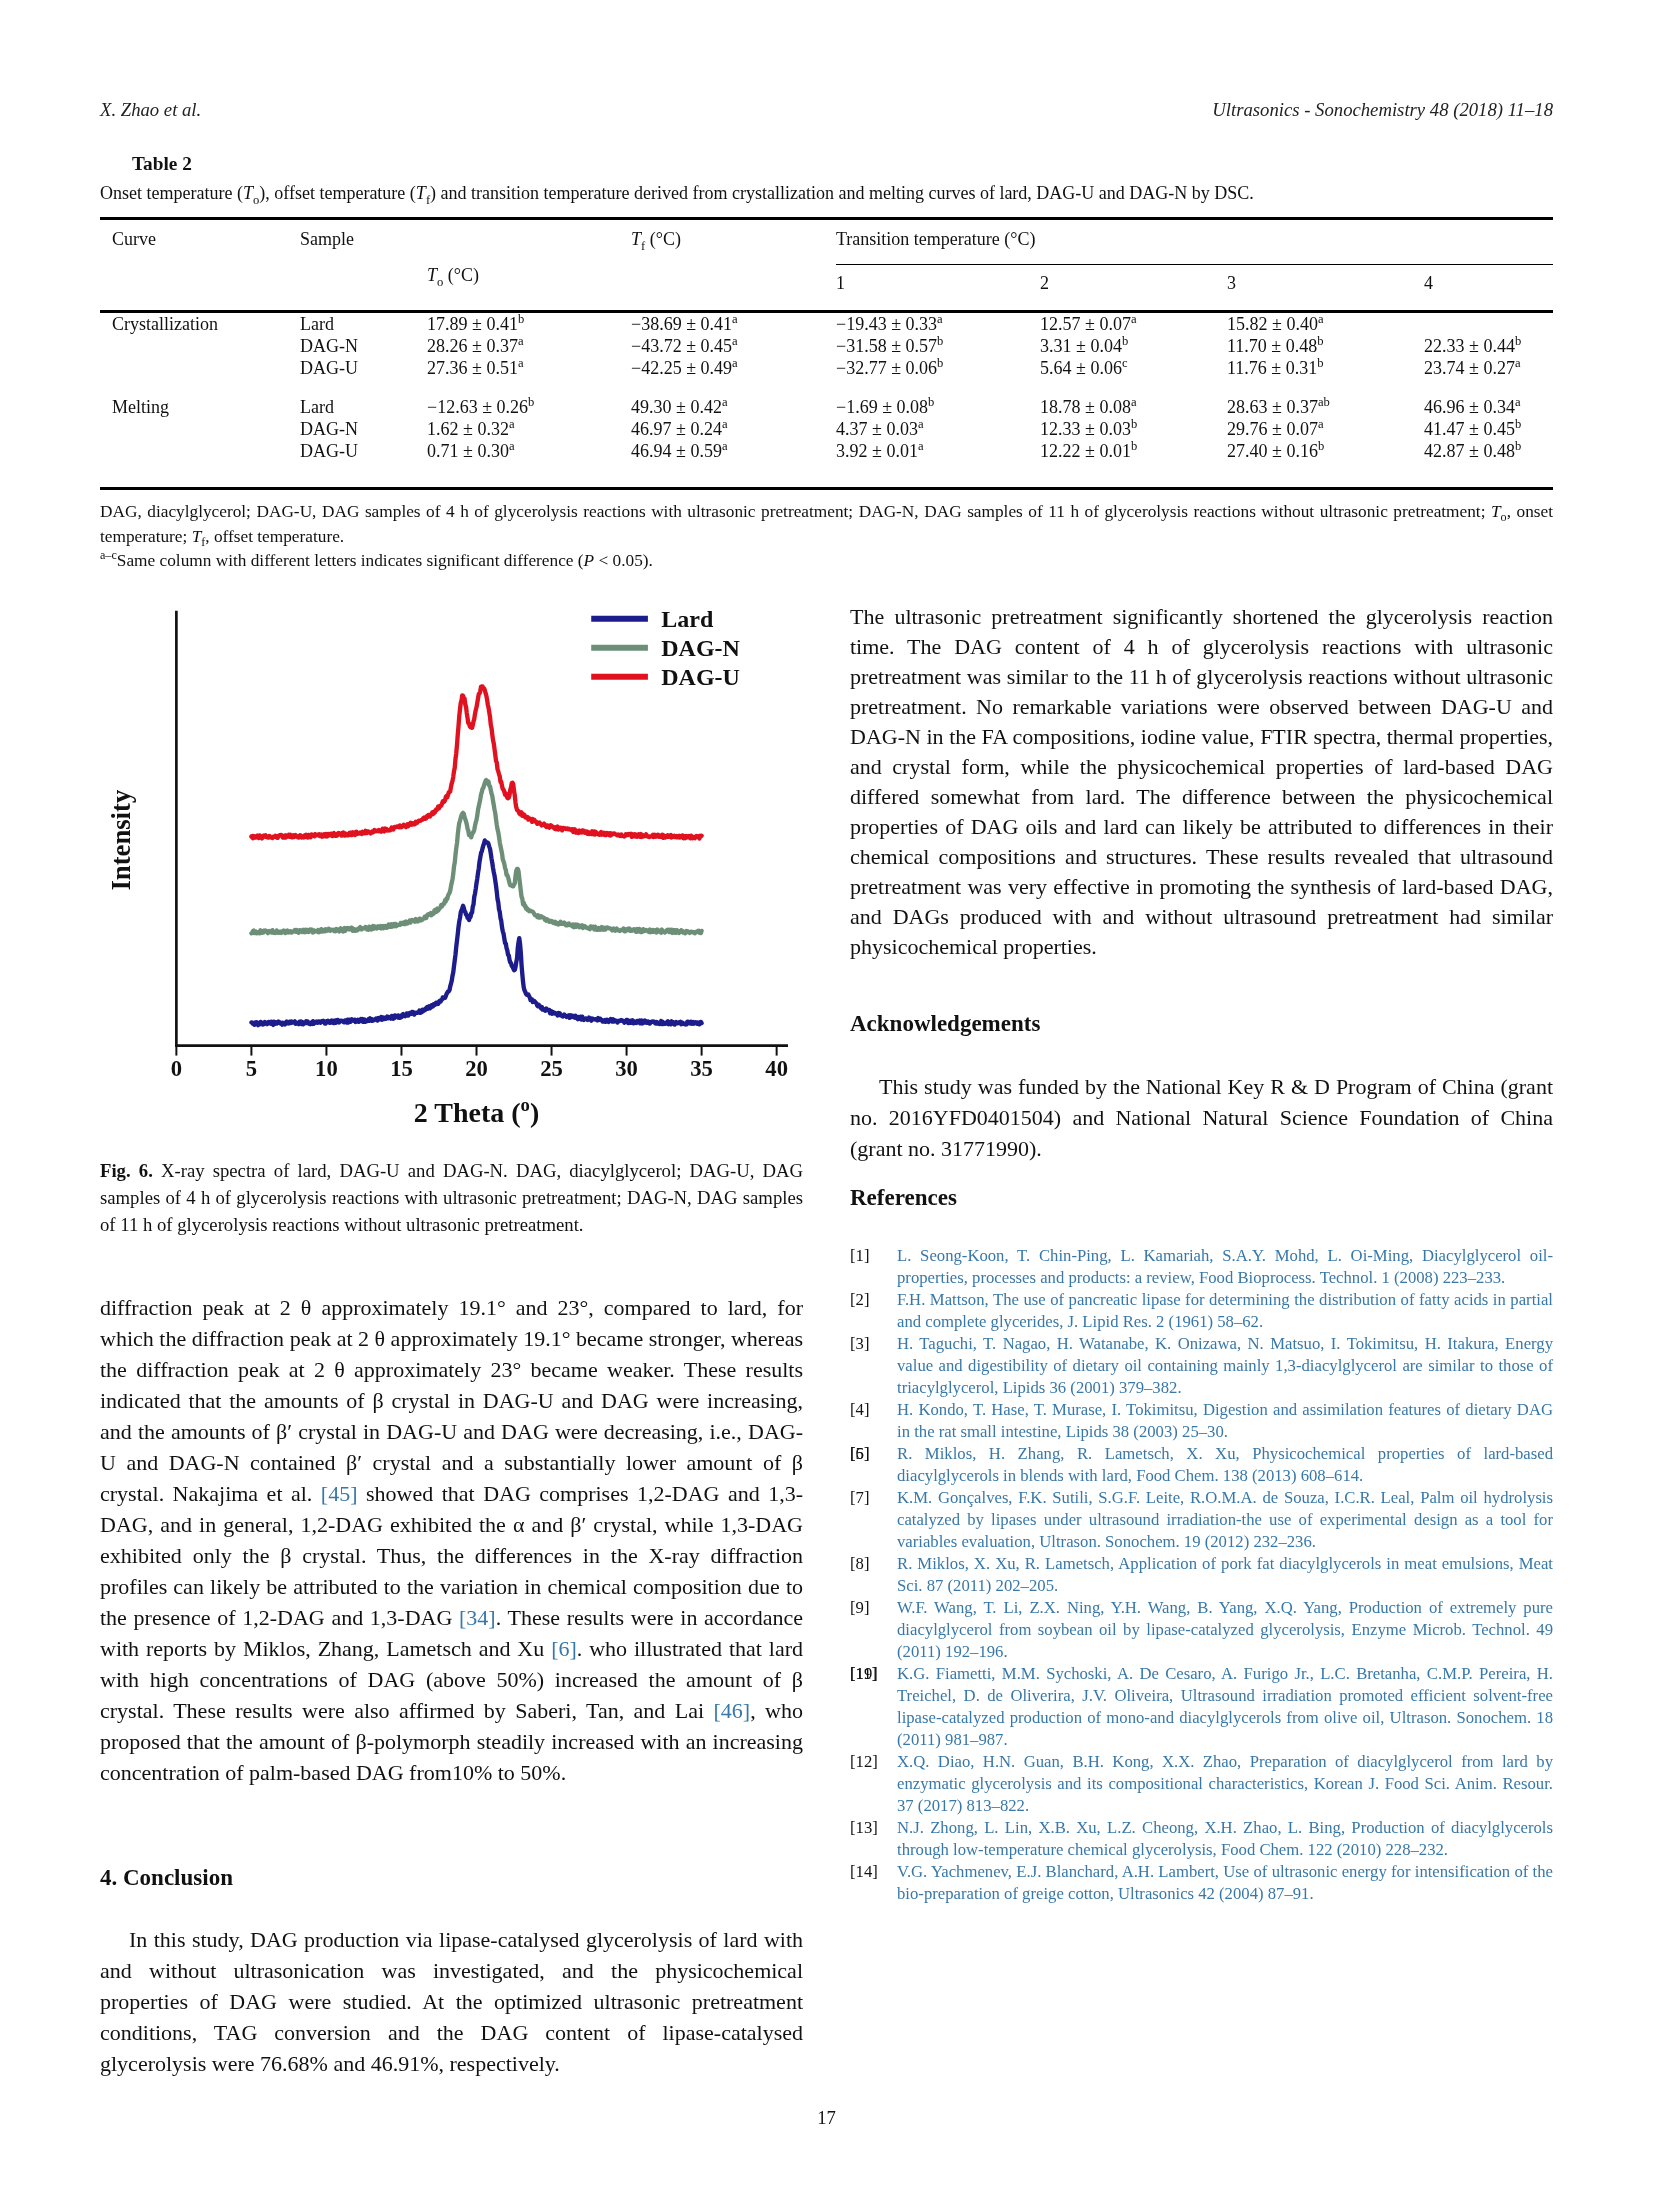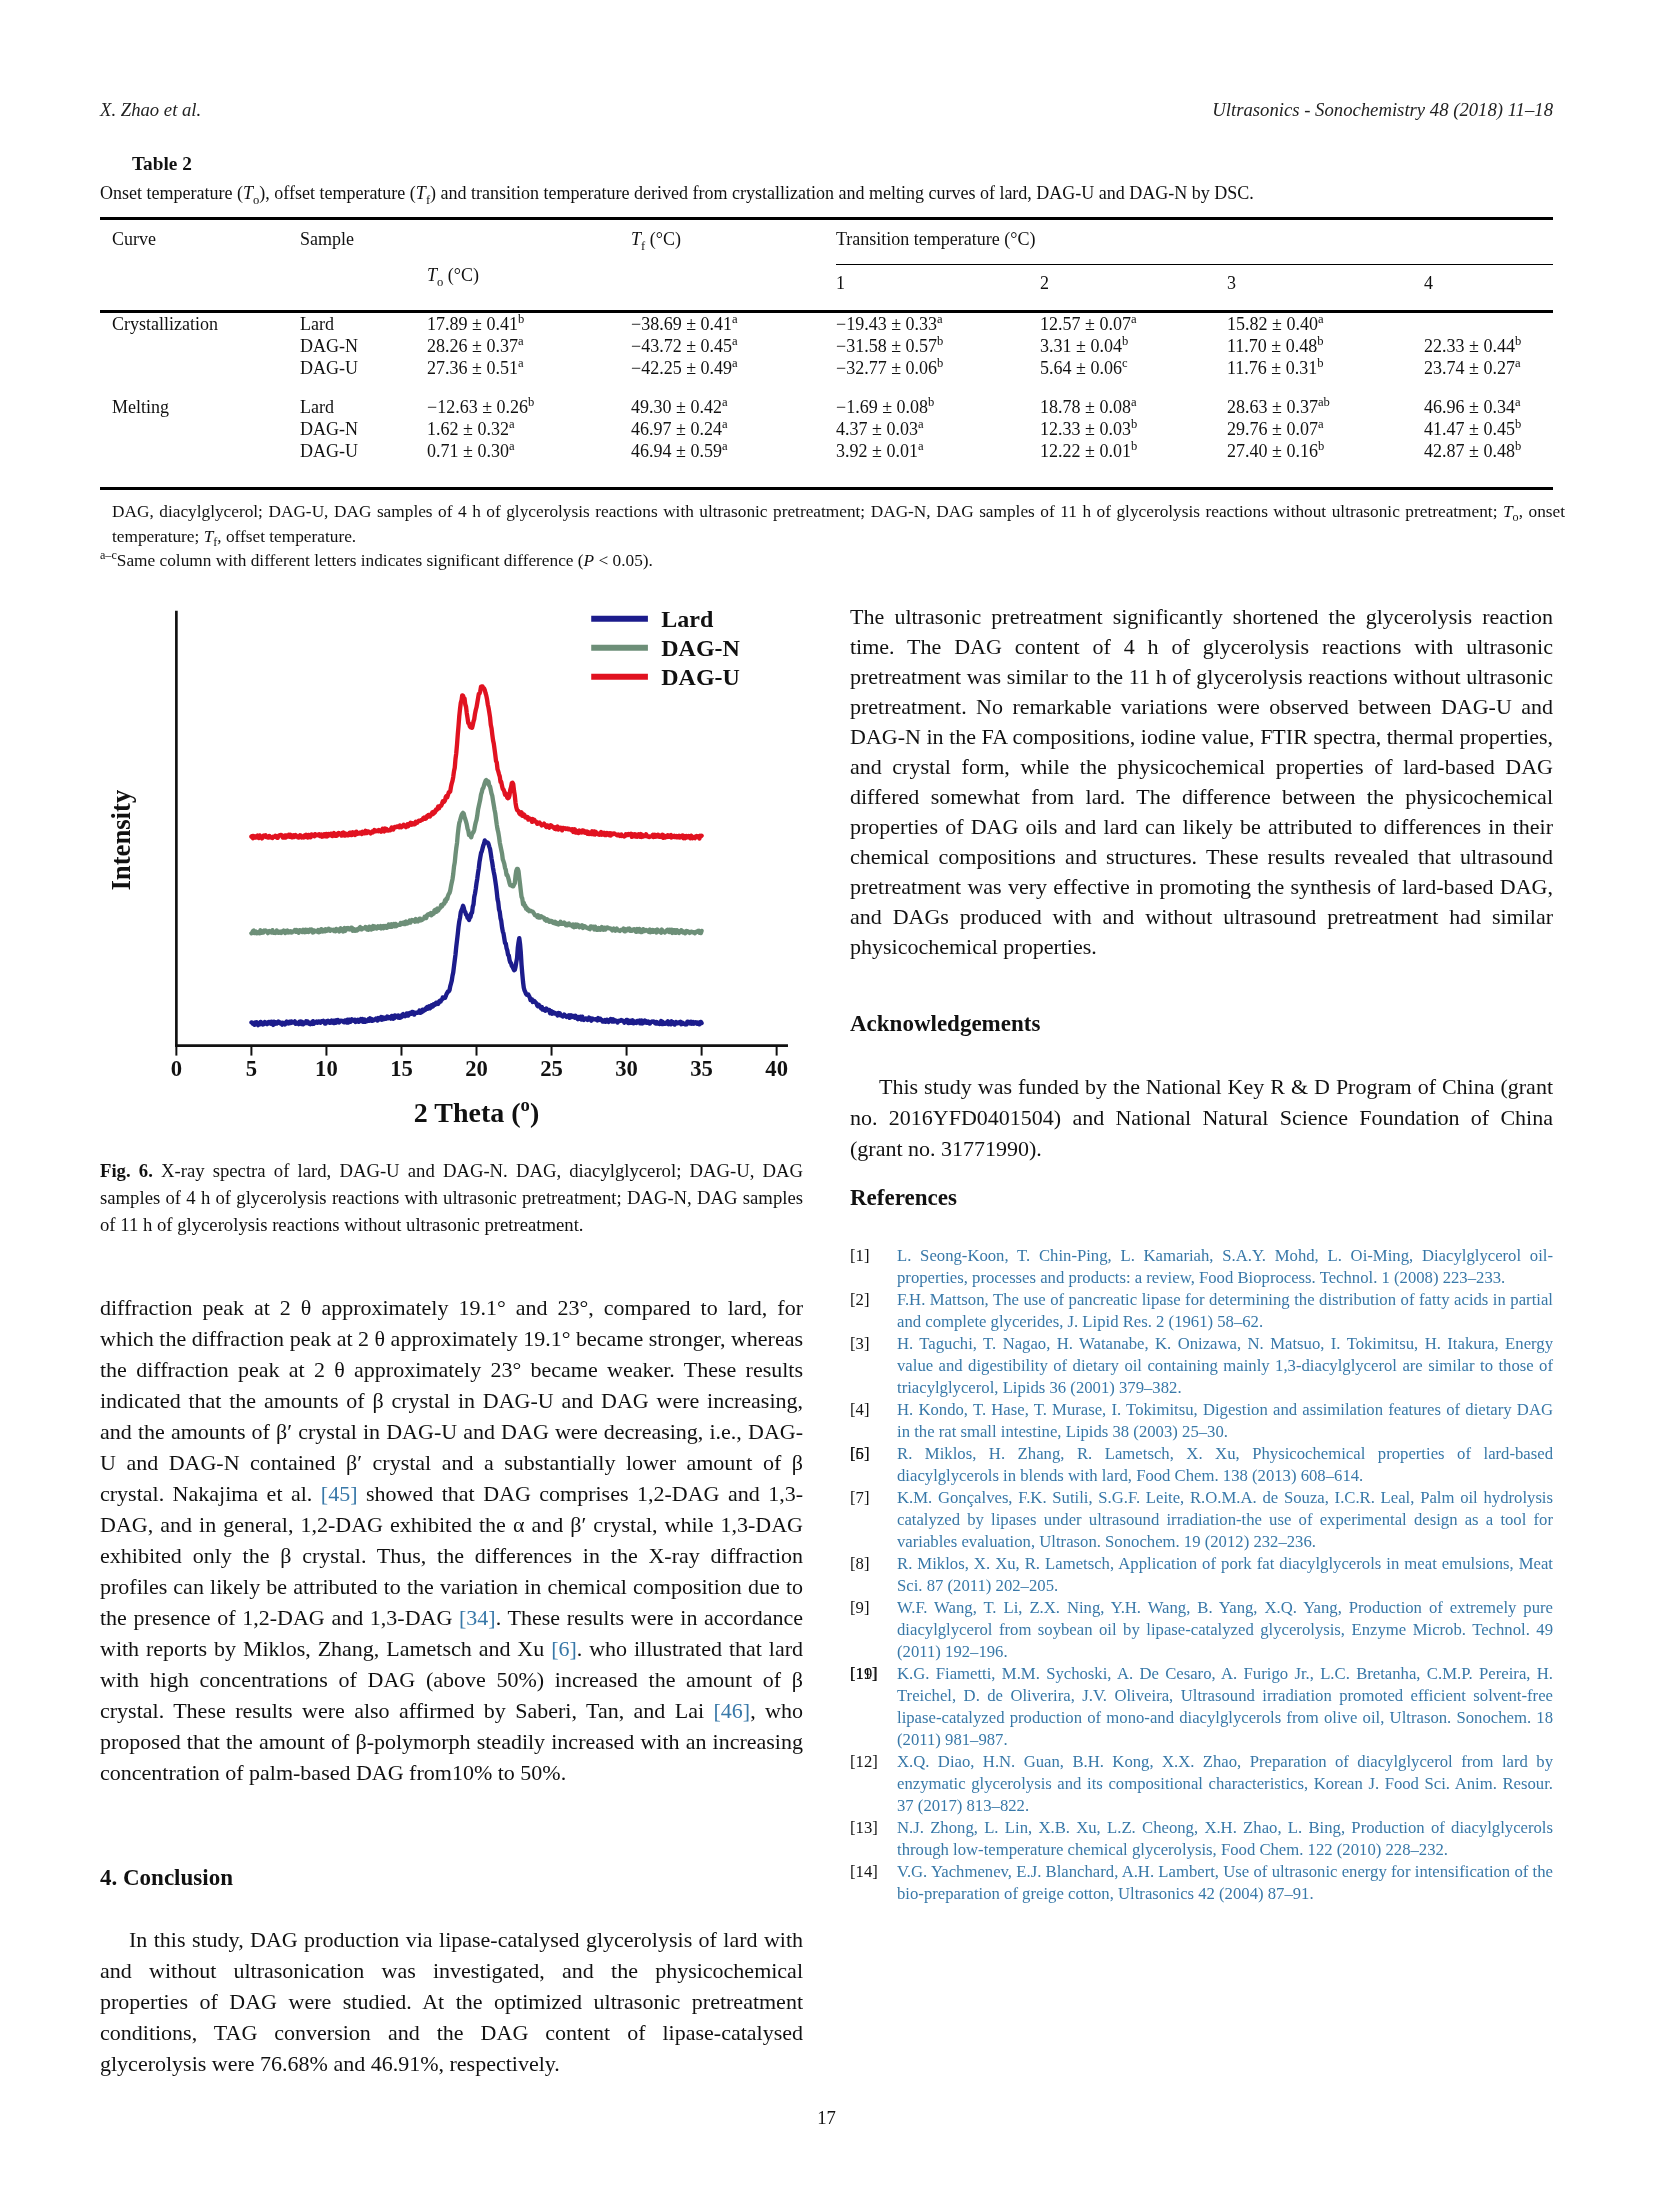--- a/index.html
+++ b/index.html
@@ -113,21 +113,21 @@
       <span class="tcell c4" style="top:224px;">46.94 ± 0.59<sup>a</sup></span>
       <span class="tcell c5" style="top:224px;">3.92 ± 0.01<sup>a</sup></span>
       <span class="tcell c6" style="top:224px;">12.22 ± 0.01<sup>b</sup></span>
       <span class="tcell c7" style="top:224px;">27.40 ± 0.16<sup>b</sup></span>
       <span class="tcell c8" style="top:224px;">42.87 ± 0.48<sup>b</sup></span>
     </div>
 
     <div class="rule" style="left:0;top:270px;width:1453px;height:2.7px;"></div>
   </div>
 
-  <div class="abs footnote" style="left:100px;top:499px;width:1453px;margin-left:12px;">DAG, diacylglycerol; DAG-U, DAG samples of 4 h of glycerolysis reactions with ultrasonic pretreatment; DAG-N, DAG samples of 11 h of glycerolysis reactions without ultrasonic pretreatment; <i>T</i><sub>o</sub>, onset temperature; <i>T</i><sub>f</sub>, offset temperature.</div>
+  <div class="abs footnote" style="left:100px;top:499px;width:1453px;">DAG, diacylglycerol; DAG-U, DAG samples of 4 h of glycerolysis reactions with ultrasonic pretreatment; DAG-N, DAG samples of 11 h of glycerolysis reactions without ultrasonic pretreatment; <i>T</i><sub>o</sub>, onset temperature; <i>T</i><sub>f</sub>, offset temperature.</div>
   <div class="abs footnote" style="left:100px;top:548px;width:1453px;"><sup>a–c</sup>Same column with different letters indicates significant difference (<i>P</i> &lt; 0.05).</div>
 
   <svg id="xrd-svg" class="abs" style="left:93px;top:580px;" width="747" height="587" viewBox="0 0 1120 880">
       <polyline points="237.5,663.2 238.6,663.5 239.8,665.4 240.9,665.2 242.0,666.9 243.1,663.3 244.2,665.4 245.4,662.9 246.5,665.8 247.6,667.3 248.7,664.8 249.9,665.9 251.0,662.5 252.1,662.8 253.2,665.1 254.4,666.5 255.5,665.9 256.6,665.7 257.7,662.7 258.9,664.8 260.0,664.0 261.1,665.8 262.2,664.6 263.4,662.5 264.5,664.3 265.6,662.6 266.7,665.1 267.9,662.4 269.0,665.2 270.1,667.0 271.2,662.2 272.4,665.7 273.5,665.0 274.6,662.9 275.7,665.0 276.9,663.7 278.0,662.1 279.1,663.9 280.2,663.0 281.4,665.1 282.5,665.3 283.6,666.6 284.7,663.7 285.9,664.9 287.0,664.3 288.1,666.3 289.2,664.0 290.4,662.1 291.5,664.7 292.6,663.2 293.7,664.9 294.9,662.0 296.0,662.1 297.1,664.0 298.2,662.1 299.4,663.3 300.5,663.5 301.6,662.9 302.7,661.6 303.9,665.4 305.0,665.2 306.1,664.9 307.2,664.0 308.4,666.0 309.5,662.1 310.6,663.1 311.7,662.0 312.9,665.8 314.0,662.6 315.1,666.2 316.2,664.3 317.4,664.6 318.5,664.1 319.6,661.5 320.8,664.3 321.9,662.0 323.0,664.6 324.1,665.3 325.3,665.9 326.4,663.6 327.5,664.3 328.6,665.5 329.8,661.3 330.9,665.4 332.0,664.2 333.1,663.3 334.3,663.4 335.4,661.8 336.5,663.8 337.6,662.2 338.8,661.7 339.9,663.3 341.0,663.7 342.1,661.7 343.3,661.4 344.4,662.2 345.5,660.9 346.6,662.4 347.8,665.2 348.9,665.1 350.0,661.5 351.1,661.1 352.3,660.7 353.4,661.6 354.5,663.8 355.6,663.9 356.8,662.1 357.9,660.5 359.0,663.4 360.1,664.0 361.3,660.7 362.4,664.1 363.5,660.3 364.6,663.7 365.8,660.1 366.9,659.6 368.0,662.9 369.1,663.3 370.3,661.3 371.4,660.6 372.5,661.2 373.6,661.0 374.8,661.3 375.9,662.8 377.0,663.1 378.1,660.2 379.3,661.7 380.4,663.5 381.5,659.1 382.6,663.6 383.8,659.0 384.9,659.2 386.0,662.4 387.1,660.7 388.3,658.7 389.4,659.8 390.5,660.8 391.6,661.2 392.8,659.2 393.9,662.6 395.0,660.7 396.1,660.8 397.3,659.3 398.4,662.4 399.5,660.8 400.6,661.3 401.8,658.1 402.9,659.2 404.0,658.1 405.1,662.5 406.3,662.0 407.4,659.0 408.5,662.2 409.6,661.1 410.8,661.5 411.9,661.2 413.0,658.7 414.1,660.9 415.3,657.0 416.4,658.2 417.5,660.8 418.6,658.4 419.8,660.7 420.9,659.8 422.0,659.0 423.1,658.7 424.3,657.4 425.4,659.9 426.5,660.5 427.6,656.6 428.8,659.1 429.9,658.3 431.0,658.0 432.1,655.3 433.3,659.3 434.4,655.7 435.5,658.2 436.6,658.4 437.8,656.2 438.9,657.9 440.0,656.4 441.1,654.6 442.3,657.2 443.4,655.3 444.5,656.1 445.6,655.1 446.8,657.6 447.9,653.5 449.0,656.2 450.1,657.7 451.3,657.2 452.4,652.8 453.5,654.1 454.6,654.4 455.8,653.4 456.9,655.9 458.0,652.8 459.1,656.3 460.3,656.3 461.4,653.9 462.5,655.3 463.6,651.8 464.8,650.9 465.9,653.6 467.0,652.8 468.1,653.9 469.3,652.9 470.4,649.7 471.5,649.7 472.6,653.1 473.8,651.7 474.9,649.1 476.0,648.6 477.1,650.4 478.3,647.7 479.4,647.7 480.5,647.8 481.6,651.6 482.8,649.5 483.9,648.9 485.0,648.5 486.1,649.0 487.3,647.8 488.4,648.0 489.5,645.4 490.6,648.9 491.8,648.1 492.9,648.0 494.0,644.1 495.1,646.7 496.3,644.4 497.4,645.1 498.5,644.3 499.6,641.4 500.8,640.4 501.9,642.8 503.0,640.7 504.1,639.0 505.3,642.2 506.4,641.0 507.5,637.4 508.6,637.7 509.8,639.2 510.9,636.2 512.0,636.6 513.1,636.8 514.3,633.8 515.4,633.7 516.5,633.6 517.6,635.6 518.8,631.8 519.9,630.7 521.0,632.1 522.1,630.0 523.3,629.1 524.4,625.9 525.5,626.1 526.6,626.7 527.8,626.6 528.9,624.0 530.0,620.8 531.1,618.9 532.3,616.9 533.4,616.9 534.5,615.0 535.6,609.3 536.8,604.9 537.9,600.6 539.0,593.3 540.1,588.4 541.3,578.6 542.4,569.9 543.5,561.4 544.6,550.2 545.8,540.2 546.9,530.6 548.0,520.1 549.1,512.1 550.3,506.2 551.4,498.0 552.5,495.0 553.6,492.6 554.8,488.4 555.9,491.4 557.0,496.1 558.1,497.7 559.3,501.7 560.4,501.9 561.5,506.5 562.6,507.0 563.8,509.7 564.9,505.2 566.0,505.4 567.1,499.6 568.3,498.7 569.4,489.7 570.5,486.4 571.6,475.3 572.8,469.8 573.9,462.9 575.0,454.4 576.1,447.9 577.3,438.9 578.4,432.2 579.5,422.4 580.6,416.2 581.8,409.3 582.9,406.9 584.0,402.5 585.1,398.2 586.3,395.2 587.4,390.4 588.5,392.6 589.6,392.7 590.8,394.0 591.9,393.8 593.0,395.7 594.1,399.7 595.3,403.1 596.4,410.0 597.5,417.6 598.6,423.7 599.8,431.9 600.9,438.0 602.0,443.2 603.1,450.5 604.3,458.7 605.4,467.6 606.5,478.4 607.6,482.9 608.8,494.2 609.9,497.6 611.0,507.0 612.1,511.1 613.3,520.9 614.4,526.9 615.5,529.9 616.6,537.0 617.8,544.3 618.9,544.8 620.0,551.7 621.1,555.0 622.3,562.1 623.4,562.9 624.5,569.4 625.6,573.2 626.8,574.5 627.9,578.5 629.0,579.6 630.1,582.3 631.3,585.0 632.4,584.5 633.5,580.1 634.6,573.2 635.8,566.8 636.9,551.5 638.0,543.1 639.1,536.9 640.3,545.6 641.4,558.2 642.5,576.5 643.6,590.0 644.8,602.9 645.9,611.3 647.0,615.1 648.1,617.6 649.3,620.5 650.4,621.8 651.5,621.7 652.6,621.4 653.8,623.9 654.9,625.9 656.0,629.8 657.1,629.5 658.3,629.0 659.4,632.7 660.5,631.4 661.6,631.0 662.8,632.4 663.9,633.9 665.0,634.6 666.1,638.0 667.3,639.1 668.4,636.8 669.5,639.5 670.6,639.3 671.8,642.1 672.9,640.0 674.0,644.0 675.1,643.1 676.3,644.8 677.4,644.5 678.5,645.7 679.6,642.5 680.8,644.3 681.9,644.2 683.0,645.1 684.1,644.6 685.3,649.5 686.4,649.2 687.5,646.6 688.6,650.3 689.8,647.7 690.9,648.3 692.0,648.7 693.1,650.1 694.3,649.8 695.4,649.9 696.5,652.9 697.6,649.2 698.8,649.3 699.9,649.3 701.0,652.7 702.1,652.9 703.3,652.9 704.4,654.5 705.5,653.2 706.6,651.4 707.8,653.6 708.9,653.7 710.0,655.0 711.1,653.5 712.3,653.3 713.4,652.6 714.5,656.4 715.6,654.1 716.8,652.6 717.9,655.1 719.0,654.3 720.1,653.5 721.3,654.2 722.4,656.1 723.5,653.3 724.6,655.6 725.8,657.4 726.9,658.4 728.0,655.3 729.1,657.8 730.3,655.0 731.4,654.7 732.5,659.1 733.6,654.6 734.8,658.6 735.9,659.5 737.0,657.8 738.1,657.6 739.3,657.3 740.4,658.7 741.5,659.5 742.6,658.4 743.8,656.1 744.9,657.2 746.0,659.4 747.1,660.7 748.3,657.4 749.4,658.6 750.5,658.1 751.6,658.8 752.8,658.5 753.9,658.5 755.0,659.5 756.1,660.2 757.3,656.8 758.4,659.7 759.5,658.4 760.6,657.7 761.8,659.8 762.9,659.7 764.0,662.0 765.1,662.0 766.3,660.7 767.4,659.7 768.5,662.4 769.6,661.7 770.8,659.3 771.9,660.1 773.0,662.6 774.1,660.8 775.3,661.1 776.4,658.2 777.5,660.6 778.6,662.0 779.8,658.5 780.9,662.0 782.0,659.9 783.1,661.4 784.3,660.8 785.4,661.4 786.5,663.5 787.6,661.1 788.8,660.5 789.9,660.8 791.0,661.0 792.1,659.7 793.3,660.0 794.4,661.3 795.5,661.1 796.6,663.8 797.8,661.7 798.9,662.3 800.0,659.4 801.1,659.5 802.3,664.2 803.4,664.1 804.5,662.9 805.6,660.9 806.8,663.9 807.9,663.7 809.0,660.0 810.1,664.7 811.3,661.5 812.4,663.7 813.5,663.4 814.6,664.0 815.8,661.0 816.9,660.9 818.0,661.1 819.1,660.5 820.3,664.6 821.4,662.7 822.5,660.3 823.6,664.9 824.8,661.7 825.9,661.6 827.0,660.6 828.1,663.6 829.3,661.3 830.4,663.8 831.5,663.2 832.6,662.1 833.8,664.8 834.9,665.1 836.0,663.1 837.1,662.5 838.3,661.9 839.4,662.3 840.5,661.8 841.6,662.8 842.8,664.4 843.9,664.9 845.0,662.5 846.1,664.9 847.3,663.9 848.4,665.2 849.5,665.7 850.6,664.2 851.8,661.3 852.9,665.6 854.0,662.2 855.1,665.7 856.3,664.8 857.4,665.4 858.5,664.7 859.6,663.3 860.8,664.7 861.9,661.5 863.0,666.0 864.1,663.0 865.3,664.3 866.4,666.1 867.5,661.6 868.6,664.2 869.8,663.2 870.9,665.6 872.0,666.5 873.1,665.1 874.3,662.6 875.4,664.1 876.5,664.7 877.6,664.5 878.8,663.2 879.9,664.2 881.0,662.5 882.1,666.0 883.3,665.4 884.4,663.7 885.5,665.3 886.6,665.4 887.8,666.1 888.9,666.4 890.0,666.1 891.1,662.2 892.3,662.7 893.4,662.5 894.5,664.4 895.6,665.0 896.8,662.4 897.9,665.3 899.0,664.5 900.1,662.8 901.3,665.1 902.4,663.8 903.5,662.9 904.6,663.6 905.8,665.4 906.9,663.6 908.0,665.1 909.1,666.1 910.3,662.7 911.4,662.4 912.5,664.4" fill="none" stroke="#1c1c8c" stroke-width="6.5" stroke-linejoin="round" stroke-linecap="round"></polyline>
       <polyline points="237.5,529.7 238.6,529.1 239.8,526.3 240.9,525.6 242.0,529.3 243.1,528.1 244.2,527.2 245.4,529.6 246.5,529.4 247.6,529.0 248.7,527.7 249.9,529.4 251.0,525.2 252.1,526.2 253.2,528.7 254.4,527.8 255.5,528.5 256.6,525.4 257.7,526.7 258.9,525.3 260.0,526.1 261.1,527.2 262.2,529.4 263.4,527.9 264.5,526.2 265.6,527.0 266.7,527.9 267.9,528.6 269.0,525.0 270.1,528.7 271.2,528.9 272.4,529.1 273.5,529.2 274.6,528.5 275.7,525.5 276.9,528.5 278.0,529.0 279.1,528.6 280.2,527.2 281.4,527.1 282.5,529.0 283.6,526.8 284.7,527.1 285.9,525.6 287.0,527.2 288.1,529.2 289.2,526.2 290.4,526.7 291.5,525.7 292.6,528.5 293.7,526.7 294.9,528.2 296.0,526.5 297.1,528.5 298.2,528.4 299.4,527.1 300.5,527.1 301.6,525.9 302.7,524.6 303.9,527.2 305.0,524.7 306.1,526.5 307.2,527.9 308.4,528.8 309.5,525.1 310.6,525.1 311.7,526.0 312.9,526.8 314.0,527.8 315.1,524.4 316.2,526.7 317.4,527.9 318.5,524.2 319.6,527.7 320.8,527.2 321.9,524.8 323.0,527.7 324.1,527.3 325.3,523.9 326.4,525.8 327.5,523.9 328.6,524.5 329.8,528.5 330.9,528.1 332.0,525.5 333.1,526.6 334.3,526.3 335.4,527.0 336.5,527.4 337.6,524.6 338.8,528.0 339.9,526.2 341.0,527.3 342.1,523.4 343.3,525.3 344.4,526.9 345.5,524.6 346.6,525.9 347.8,526.5 348.9,523.6 350.0,524.2 351.1,525.9 352.3,525.0 353.4,522.9 354.5,524.1 355.6,525.9 356.8,524.3 357.9,524.5 359.0,524.7 360.1,524.4 361.3,526.2 362.4,525.1 363.5,526.7 364.6,523.0 365.8,525.3 366.9,525.1 368.0,523.9 369.1,526.8 370.3,526.3 371.4,522.1 372.5,524.5 373.6,524.0 374.8,526.8 375.9,523.3 377.0,521.9 378.1,526.1 379.3,521.9 380.4,521.9 381.5,523.6 382.6,521.8 383.8,523.7 384.9,524.0 386.0,523.6 387.1,521.2 388.3,521.2 389.4,525.9 390.5,523.7 391.6,523.6 392.8,525.8 393.9,524.2 395.0,524.0 396.1,525.3 397.3,523.2 398.4,523.6 399.5,521.4 400.6,520.4 401.8,523.8 402.9,523.9 404.0,522.0 405.1,522.5 406.3,522.4 407.4,522.3 408.5,520.2 409.6,520.8 410.8,523.9 411.9,522.1 413.0,524.3 414.1,519.8 415.3,521.6 416.4,520.7 417.5,524.0 418.6,520.7 419.8,518.9 420.9,522.8 422.0,519.3 423.1,520.0 424.3,520.1 425.4,522.6 426.5,521.4 427.6,519.2 428.8,521.4 429.9,519.8 431.0,518.9 432.1,522.4 433.3,521.3 434.4,519.1 435.5,522.1 436.6,518.7 437.8,519.7 438.9,518.8 440.0,521.4 441.1,521.4 442.3,519.1 443.4,516.5 444.5,520.0 445.6,516.8 446.8,516.2 447.9,520.0 449.0,517.5 450.1,518.0 451.3,515.6 452.4,519.1 453.5,515.6 454.6,519.0 455.8,517.8 456.9,517.1 458.0,517.2 459.1,517.0 460.3,517.1 461.4,514.2 462.5,515.9 463.6,513.9 464.8,513.8 465.9,515.6 467.0,513.3 468.1,515.7 469.3,512.0 470.4,513.3 471.5,515.0 472.6,513.8 473.8,513.1 474.9,510.5 476.0,513.6 477.1,511.5 478.3,509.7 479.4,510.1 480.5,510.3 481.6,510.4 482.8,512.3 483.9,508.3 485.0,509.8 486.1,511.8 487.3,511.9 488.4,509.9 489.5,507.8 490.6,507.6 491.8,510.3 492.9,509.8 494.0,508.9 495.1,508.3 496.3,507.5 497.4,504.7 498.5,506.2 499.6,506.8 500.8,502.9 501.9,501.5 503.0,502.1 504.1,501.0 505.3,500.3 506.4,499.3 507.5,502.5 508.6,499.7 509.8,500.7 510.9,500.2 512.0,495.1 513.1,494.4 514.3,497.6 515.4,497.3 516.5,492.5 517.6,495.5 518.8,493.1 519.9,492.2 521.0,491.0 522.1,487.1 523.3,489.2 524.4,487.1 525.5,485.4 526.6,485.4 527.8,480.1 528.9,482.1 530.0,477.4 531.1,478.2 532.3,473.4 533.4,470.7 534.5,469.2 535.6,465.7 536.8,458.8 537.9,453.5 539.0,448.5 540.1,440.9 541.3,429.3 542.4,423.3 543.5,412.0 544.6,402.4 545.8,394.2 546.9,381.4 548.0,372.0 549.1,364.5 550.3,360.6 551.4,356.6 552.5,352.6 553.6,350.6 554.8,349.1 555.9,350.4 557.0,355.1 558.1,358.3 559.3,362.3 560.4,366.2 561.5,372.5 562.6,375.3 563.8,382.4 564.9,381.0 566.0,383.1 567.1,385.7 568.3,381.1 569.4,379.1 570.5,377.6 571.6,374.7 572.8,368.1 573.9,363.2 575.0,359.6 576.1,353.3 577.3,344.3 578.4,339.1 579.5,334.1 580.6,329.0 581.8,321.4 582.9,318.2 584.0,313.1 585.1,311.9 586.3,308.0 587.4,304.2 588.5,301.1 589.6,300.0 590.8,301.9 591.9,305.0 593.0,302.2 594.1,308.2 595.3,309.6 596.4,314.9 597.5,320.0 598.6,323.2 599.8,331.0 600.9,337.4 602.0,344.3 603.1,349.5 604.3,358.9 605.4,366.9 606.5,373.7 607.6,378.0 608.8,385.3 609.9,393.6 611.0,399.1 612.1,404.4 613.3,409.9 614.4,418.8 615.5,421.7 616.6,425.1 617.8,431.6 618.9,434.5 620.0,442.0 621.1,442.0 622.3,445.5 623.4,449.8 624.5,454.4 625.6,457.7 626.8,457.7 627.9,457.9 629.0,459.1 630.1,459.1 631.3,456.6 632.4,454.5 633.5,443.6 634.6,436.0 635.8,433.2 636.9,433.3 638.0,436.5 639.1,446.4 640.3,456.2 641.4,465.8 642.5,474.9 643.6,477.4 644.8,485.9 645.9,484.0 647.0,488.6 648.1,488.2 649.3,492.7 650.4,491.9 651.5,494.9 652.6,494.1 653.8,496.4 654.9,495.7 656.0,495.7 657.1,496.6 658.3,497.0 659.4,497.4 660.5,498.9 661.6,500.7 662.8,502.7 663.9,503.1 665.0,503.3 666.1,505.3 667.3,502.7 668.4,506.0 669.5,504.0 670.6,506.0 671.8,504.0 672.9,505.5 674.0,505.3 675.1,506.0 676.3,506.4 677.4,509.2 678.5,508.8 679.6,510.7 680.8,508.6 681.9,509.3 683.0,510.8 684.1,512.4 685.3,510.9 686.4,512.1 687.5,511.1 688.6,511.5 689.8,513.9 690.9,513.6 692.0,514.4 693.1,512.5 694.3,515.3 695.4,513.8 696.5,516.1 697.6,516.4 698.8,514.1 699.9,514.8 701.0,512.4 702.1,515.5 703.3,514.2 704.4,515.6 705.5,515.4 706.6,513.7 707.8,514.6 708.9,517.6 710.0,516.0 711.1,517.7 712.3,515.3 713.4,514.9 714.5,517.3 715.6,517.7 716.8,516.9 717.9,517.0 719.0,519.4 720.1,516.5 721.3,520.6 722.4,519.9 723.5,516.6 724.6,519.7 725.8,516.7 726.9,517.0 728.0,519.2 729.1,520.6 730.3,518.3 731.4,519.6 732.5,519.9 733.6,517.8 734.8,521.7 735.9,518.8 737.0,518.8 738.1,519.5 739.3,521.0 740.4,520.9 741.5,522.0 742.6,522.3 743.8,522.9 744.9,523.5 746.0,519.4 747.1,519.3 748.3,521.2 749.4,521.0 750.5,519.8 751.6,523.9 752.8,519.6 753.9,522.7 755.0,524.3 756.1,523.1 757.3,524.3 758.4,521.7 759.5,522.0 760.6,524.4 761.8,523.9 762.9,520.2 764.0,521.4 765.1,524.4 766.3,523.9 767.4,521.3 768.5,523.8 769.6,522.1 770.8,520.9 771.9,521.1 773.0,521.8 774.1,522.4 775.3,522.3 776.4,522.5 777.5,524.0 778.6,525.3 779.8,524.5 780.9,522.6 782.0,524.8 783.1,525.9 784.3,524.2 785.4,522.6 786.5,525.0 787.6,525.2 788.8,525.5 789.9,526.2 791.0,524.7 792.1,524.4 793.3,524.5 794.4,524.3 795.5,522.6 796.6,526.4 797.8,526.8 798.9,523.7 800.0,524.2 801.1,525.0 802.3,522.7 803.4,524.2 804.5,522.7 805.6,526.0 806.8,525.6 807.9,526.0 809.0,524.1 810.1,524.2 811.3,523.5 812.4,524.2 813.5,527.1 814.6,527.4 815.8,523.3 816.9,525.1 818.0,526.9 819.1,523.0 820.3,525.2 821.4,527.8 822.5,527.9 823.6,527.3 824.8,523.4 825.9,524.7 827.0,526.1 828.1,525.3 829.3,524.6 830.4,525.5 831.5,525.3 832.6,527.2 833.8,527.6 834.9,524.1 836.0,528.0 837.1,526.2 838.3,527.2 839.4,524.8 840.5,527.2 841.6,525.4 842.8,526.9 843.9,525.1 845.0,528.5 846.1,524.0 847.3,524.9 848.4,526.0 849.5,527.1 850.6,525.8 851.8,528.8 852.9,524.0 854.0,526.5 855.1,527.4 856.3,527.6 857.4,528.4 858.5,526.8 859.6,525.5 860.8,526.4 861.9,524.3 863.0,525.4 864.1,527.7 865.3,524.4 866.4,524.9 867.5,524.4 868.6,529.2 869.8,525.0 870.9,528.1 872.0,524.9 873.1,529.0 874.3,528.9 875.4,525.0 876.5,528.3 877.6,526.3 878.8,529.1 879.9,527.4 881.0,527.3 882.1,525.1 883.3,525.9 884.4,528.4 885.5,527.3 886.6,527.3 887.8,529.6 888.9,528.3 890.0,526.1 891.1,527.6 892.3,526.9 893.4,528.2 894.5,529.2 895.6,528.2 896.8,527.1 897.9,527.5 899.0,528.1 900.1,527.9 901.3,528.8 902.4,529.6 903.5,527.8 904.6,527.3 905.8,527.3 906.9,526.1 908.0,525.9 909.1,528.7 910.3,527.2 911.4,529.3 912.5,526.0" fill="none" stroke="#6d8f78" stroke-width="6.5" stroke-linejoin="round" stroke-linecap="round"></polyline>
       <polyline points="237.5,384.7 238.6,383.9 239.8,387.1 240.9,383.9 242.0,385.4 243.1,386.2 244.2,386.1 245.4,383.7 246.5,383.1 247.6,384.4 248.7,386.8 249.9,382.9 251.0,385.8 252.1,385.7 253.2,387.4 254.4,386.3 255.5,383.4 256.6,382.8 257.7,383.9 258.9,382.9 260.0,385.3 261.1,384.5 262.2,386.2 263.4,386.1 264.5,383.6 265.6,385.4 266.7,385.8 267.9,386.2 269.0,386.7 270.1,384.7 271.2,384.7 272.4,384.9 273.5,383.4 274.6,385.6 275.7,386.2 276.9,386.6 278.0,383.7 279.1,382.8 280.2,382.6 281.4,382.2 282.5,382.5 283.6,384.3 284.7,386.1 285.9,386.3 287.0,383.1 288.1,382.9 289.2,386.1 290.4,383.1 291.5,384.7 292.6,384.1 293.7,381.9 294.9,384.8 296.0,381.8 297.1,384.9 298.2,385.9 299.4,385.8 300.5,382.7 301.6,385.3 302.7,384.7 303.9,382.4 305.0,384.0 306.1,384.0 307.2,385.9 308.4,386.1 309.5,385.6 310.6,382.6 311.7,383.0 312.9,386.0 314.0,384.0 315.1,384.6 316.2,385.9 317.4,382.9 318.5,385.1 319.6,381.8 320.8,385.4 321.9,385.9 323.0,382.1 324.1,385.7 325.3,382.6 326.4,385.5 327.5,381.3 328.6,382.0 329.8,382.0 330.9,382.5 332.0,384.0 333.1,381.0 334.3,381.9 335.4,382.8 336.5,381.9 337.6,381.5 338.8,381.0 339.9,383.7 341.0,382.3 342.1,381.7 343.3,384.9 344.4,384.6 345.5,382.9 346.6,381.2 347.8,384.0 348.9,380.9 350.0,380.7 351.1,384.4 352.3,383.2 353.4,380.7 354.5,381.5 355.6,382.7 356.8,380.4 357.9,380.6 359.0,383.9 360.1,383.1 361.3,379.4 362.4,382.1 363.5,383.4 364.6,381.5 365.8,383.3 366.9,380.1 368.0,379.3 369.1,380.9 370.3,380.1 371.4,380.3 372.5,383.2 373.6,379.4 374.8,381.2 375.9,378.7 377.0,383.1 378.1,383.2 379.3,380.3 380.4,381.1 381.5,380.9 382.6,382.8 383.8,379.7 384.9,378.7 386.0,378.9 387.1,382.3 388.3,382.3 389.4,378.2 390.5,380.0 391.6,379.1 392.8,382.1 393.9,378.0 395.0,377.3 396.1,380.7 397.3,380.3 398.4,380.3 399.5,379.1 400.6,378.6 401.8,380.1 402.9,380.9 404.0,377.5 405.1,379.6 406.3,379.9 407.4,379.7 408.5,376.0 409.6,376.8 410.8,379.3 411.9,376.9 413.0,376.9 414.1,377.7 415.3,378.5 416.4,379.9 417.5,378.9 418.6,377.1 419.8,378.1 420.9,377.2 422.0,374.6 423.1,376.6 424.3,376.7 425.4,375.8 426.5,375.8 427.6,376.5 428.8,374.8 429.9,376.4 431.0,375.7 432.1,377.4 433.3,375.4 434.4,372.8 435.5,375.9 436.6,376.9 437.8,372.6 438.9,375.7 440.0,373.2 441.1,375.1 442.3,375.7 443.4,375.0 444.5,375.2 445.6,375.2 446.8,373.2 447.9,370.9 449.0,373.5 450.1,374.0 451.3,371.5 452.4,370.1 453.5,370.7 454.6,370.4 455.8,369.3 456.9,369.8 458.0,370.3 459.1,370.8 460.3,368.0 461.4,369.7 462.5,370.6 463.6,369.6 464.8,369.1 465.9,366.9 467.0,367.9 468.1,369.3 469.3,370.4 470.4,368.2 471.5,366.3 472.6,369.2 473.8,365.6 474.9,367.0 476.0,363.9 477.1,364.5 478.3,366.8 479.4,364.5 480.5,366.3 481.6,366.2 482.8,365.9 483.9,362.4 485.0,364.4 486.1,364.0 487.3,361.9 488.4,360.7 489.5,360.9 490.6,361.0 491.8,360.3 492.9,359.5 494.0,359.2 495.1,357.2 496.3,356.2 497.4,358.2 498.5,358.2 499.6,357.3 500.8,353.9 501.9,355.2 503.0,352.1 504.1,354.1 505.3,354.6 506.4,351.3 507.5,351.2 508.6,348.6 509.8,351.0 510.9,347.3 512.0,348.8 513.1,347.7 514.3,344.1 515.4,344.5 516.5,343.5 517.6,339.3 518.8,342.1 519.9,339.8 521.0,338.4 522.1,338.5 523.3,335.3 524.4,331.7 525.5,333.1 526.6,332.4 527.8,330.4 528.9,325.1 530.0,323.8 531.1,325.8 532.3,322.0 533.4,318.4 534.5,318.0 535.6,316.9 536.8,309.6 537.9,304.7 539.0,301.1 540.1,295.4 541.3,286.4 542.4,281.5 543.5,268.1 544.6,260.0 545.8,246.4 546.9,231.8 548.0,219.2 549.1,204.7 550.3,193.3 551.4,184.3 552.5,180.6 553.6,172.9 554.8,173.4 555.9,176.9 557.0,177.2 558.1,186.2 559.3,190.0 560.4,199.5 561.5,206.5 562.6,214.2 563.8,214.9 564.9,219.0 566.0,220.5 567.1,219.0 568.3,221.6 569.4,217.6 570.5,212.1 571.6,208.6 572.8,200.2 573.9,194.8 575.0,190.8 576.1,184.5 577.3,177.6 578.4,170.9 579.5,170.0 580.6,167.0 581.8,159.7 582.9,159.6 584.0,159.6 585.1,161.9 586.3,162.3 587.4,164.9 588.5,169.4 589.6,172.9 590.8,178.8 591.9,186.5 593.0,191.3 594.1,197.9 595.3,205.8 596.4,217.0 597.5,222.0 598.6,231.2 599.8,240.1 600.9,245.0 602.0,253.3 603.1,261.5 604.3,271.5 605.4,273.6 606.5,283.8 607.6,286.6 608.8,291.3 609.9,294.6 611.0,302.6 612.1,302.5 613.3,309.0 614.4,313.3 615.5,314.1 616.6,317.2 617.8,322.0 618.9,320.0 620.0,322.2 621.1,326.5 622.3,327.1 623.4,326.4 624.5,322.7 625.6,314.5 626.8,310.4 627.9,304.5 629.0,303.9 630.1,306.2 631.3,316.5 632.4,323.0 633.5,334.0 634.6,340.5 635.8,344.7 636.9,345.5 638.0,346.7 639.1,349.6 640.3,351.2 641.4,350.3 642.5,348.3 643.6,353.6 644.8,351.0 645.9,351.2 647.0,352.6 648.1,355.8 649.3,355.5 650.4,356.6 651.5,355.2 652.6,359.1 653.8,357.6 654.9,357.5 656.0,358.3 657.1,358.8 658.3,362.6 659.4,358.4 660.5,361.8 661.6,359.3 662.8,361.7 663.9,362.0 665.0,363.0 666.1,365.6 667.3,365.1 668.4,363.7 669.5,363.6 670.6,365.0 671.8,366.5 672.9,368.1 674.0,367.4 675.1,366.6 676.3,365.2 677.4,367.0 678.5,368.7 679.6,370.2 680.8,367.8 681.9,368.2 683.0,368.8 684.1,371.4 685.3,370.3 686.4,367.7 687.5,368.3 688.6,369.5 689.8,370.8 690.9,371.4 692.0,372.7 693.1,370.7 694.3,373.7 695.4,373.4 696.5,369.5 697.6,374.2 698.8,371.3 699.9,372.5 701.0,371.2 702.1,371.8 703.3,375.3 704.4,371.6 705.5,371.7 706.6,372.5 707.8,372.2 708.9,373.2 710.0,372.7 711.1,372.5 712.3,373.8 713.4,373.0 714.5,373.5 715.6,374.0 716.8,374.0 717.9,375.6 719.0,373.6 720.1,377.8 721.3,375.6 722.4,373.8 723.5,378.6 724.6,375.8 725.8,378.7 726.9,376.9 728.0,379.3 729.1,375.6 730.3,377.1 731.4,376.9 732.5,378.6 733.6,375.4 734.8,378.2 735.9,375.8 737.0,376.6 738.1,379.0 739.3,378.3 740.4,377.1 741.5,380.6 742.6,377.7 743.8,380.8 744.9,380.3 746.0,380.3 747.1,380.8 748.3,376.7 749.4,378.3 750.5,381.0 751.6,376.8 752.8,381.6 753.9,377.6 755.0,379.8 756.1,379.5 757.3,381.1 758.4,381.8 759.5,381.9 760.6,381.2 761.8,377.8 762.9,381.9 764.0,381.2 765.1,380.3 766.3,378.9 767.4,382.3 768.5,380.1 769.6,382.4 770.8,379.3 771.9,381.5 773.0,380.1 774.1,382.5 775.3,379.7 776.4,382.9 777.5,379.9 778.6,381.6 779.8,380.6 780.9,379.9 782.0,380.2 783.1,380.9 784.3,381.5 785.4,382.5 786.5,382.8 787.6,381.5 788.8,382.6 789.9,383.6 791.0,381.8 792.1,381.4 793.3,383.8 794.4,383.5 795.5,384.0 796.6,384.5 797.8,383.7 798.9,381.2 800.0,382.4 801.1,381.3 802.3,382.2 803.4,380.7 804.5,381.2 805.6,381.9 806.8,380.4 807.9,385.1 809.0,384.2 810.1,381.8 811.3,384.0 812.4,381.1 813.5,384.4 814.6,381.9 815.8,384.8 816.9,382.4 818.0,381.2 819.1,382.8 820.3,385.0 821.4,380.8 822.5,385.3 823.6,382.0 824.8,384.6 825.9,384.1 827.0,383.1 828.1,383.9 829.3,381.2 830.4,383.4 831.5,384.7 832.6,384.1 833.8,385.5 834.9,385.0 836.0,384.5 837.1,384.1 838.3,383.2 839.4,382.1 840.5,385.2 841.6,381.9 842.8,384.8 843.9,382.3 845.0,382.5 846.1,384.4 847.3,381.9 848.4,384.7 849.5,385.2 850.6,385.2 851.8,383.0 852.9,384.8 854.0,381.9 855.1,386.6 856.3,383.1 857.4,386.2 858.5,384.2 859.6,384.0 860.8,385.1 861.9,382.6 863.0,385.1 864.1,385.2 865.3,383.2 866.4,382.5 867.5,386.1 868.6,383.3 869.8,384.4 870.9,385.1 872.0,383.6 873.1,385.2 874.3,385.6 875.4,383.9 876.5,385.8 877.6,385.0 878.8,383.5 879.9,386.2 881.0,385.1 882.1,383.7 883.3,385.6 884.4,382.9 885.5,387.1 886.6,383.7 887.8,387.0 888.9,386.5 890.0,383.7 891.1,384.6 892.3,385.6 893.4,383.9 894.5,385.0 895.6,387.1 896.8,383.3 897.9,384.1 899.0,387.1 900.1,385.3 901.3,386.5 902.4,387.1 903.5,384.5 904.6,383.9 905.8,385.0 906.9,384.0 908.0,384.7 909.1,387.6 910.3,383.4 911.4,384.4 912.5,383.4" fill="none" stroke="#e11220" stroke-width="6.5" stroke-linejoin="round" stroke-linecap="round"></polyline>
       <line x1="125" y1="46" x2="125" y2="700" stroke="#111" stroke-width="4"></line>
       <line x1="123" y1="698" x2="1042" y2="698" stroke="#111" stroke-width="4"></line>
       <line x1="125" y1="698" x2="125" y2="713" stroke="#111" stroke-width="3"></line>
       <text x="125" y="744" text-anchor="middle" class="tickl">0</text>

